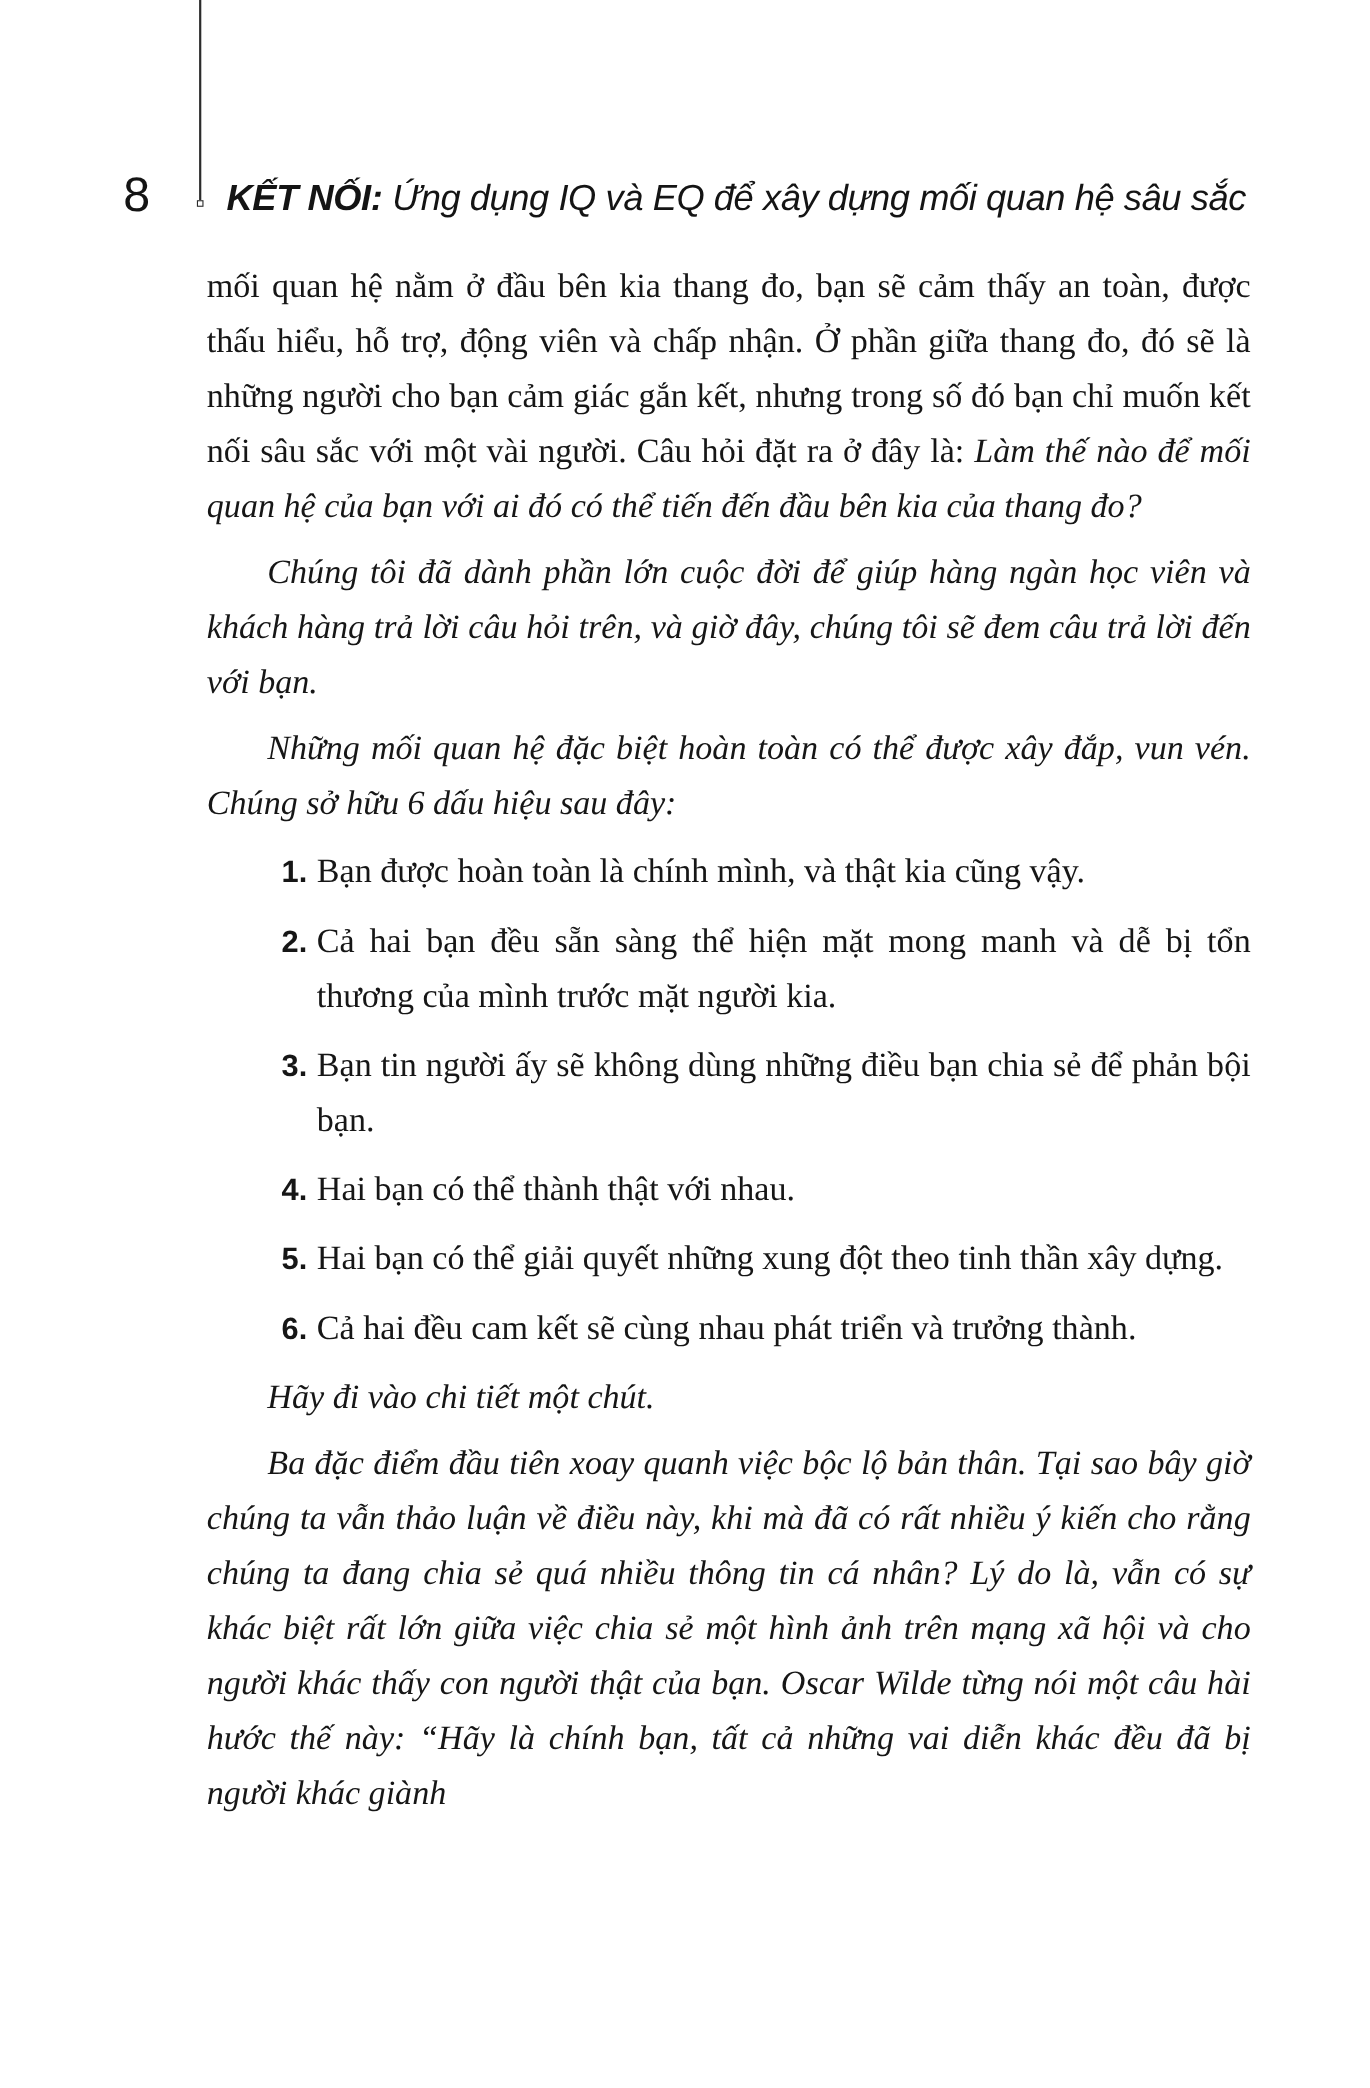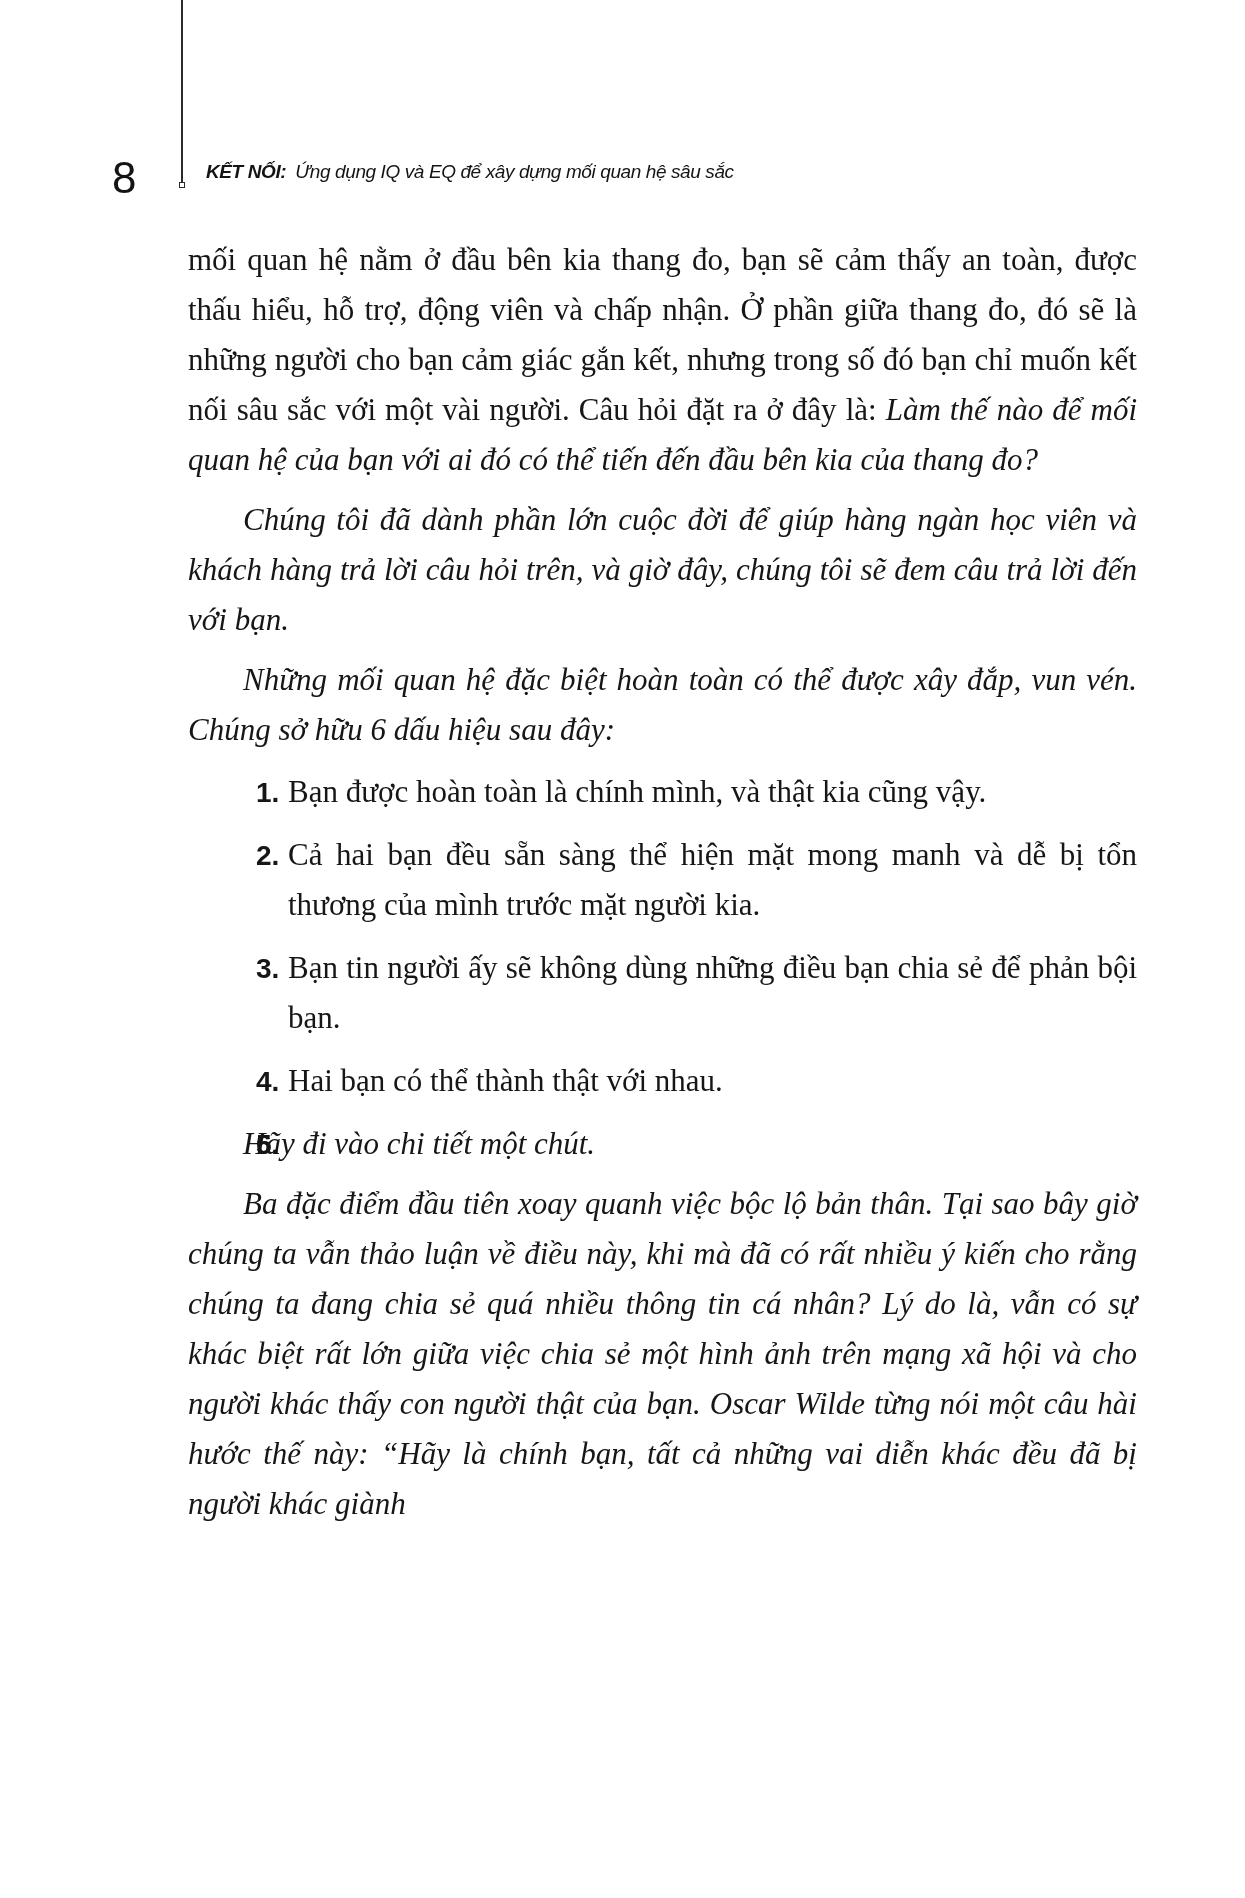--- a/index.html
+++ b/index.html
@@ -34,21 +34,21 @@
     font-weight: 400;
     line-height: 1;
     color: #141414;
   }
   .running-head {
     position: absolute;
     left: 206px; top: 162px;
     white-space: nowrap;
     font-family: "Liberation Sans", sans-serif;
     font-style: italic;
-    font-size: 19px;
+    font-size: 33px;
     line-height: 1.1;
     letter-spacing: -0.4px;
     color: #141414;
   }
   .rh-bold { font-weight: 700; margin-right: 9px; }
   .rh-sub  { font-weight: 500; }
   main {
     position: absolute;
     left: 148px; top: 235px;
     width: 949px;
@@ -101,22 +101,22 @@
 
     <p class="p-ind">Chúng tôi đã dành phần lớn cuộc đời để giúp hàng ngàn học viên và khách hàng trả lời câu hỏi trên, và giờ đây, chúng tôi sẽ đem câu trả lời đến với bạn.</p>
 
     <p class="p-ind">Những mối quan hệ đặc biệt hoàn toàn có thể được xây đắp, vun vén. Chúng sở hữu 6 dấu hiệu sau đây:</p>
 
     <ol class="sign-list">
       <li><span class="li-num">1.</span><span class="li-text">Bạn được hoàn toàn là chính mình, và thật kia cũng vậy.</span></li>
       <li><span class="li-num">2.</span><span class="li-text">Cả hai bạn đều sẵn sàng thể hiện mặt mong manh và dễ bị tổn thương của mình trước mặt người kia.</span></li>
       <li><span class="li-num">3.</span><span class="li-text">Bạn tin người ấy sẽ không dùng những điều bạn chia sẻ để phản bội bạn.</span></li>
       <li><span class="li-num">4.</span><span class="li-text">Hai bạn có thể thành thật với nhau.</span></li>
-      <li><span class="li-num">5.</span></li>
-      <li><span class="li-num">6.</span></li>
+      <li><span class="li-num">5.</span><span class="li-text">Hai bạn có thể giải quyết những xung đột theo tinh thần xây dựng.</span></li>
+      <li><span class="li-num">6.</span><span class="li-text">Cả hai đều cam kết sẽ cùng nhau phát triển và trưởng thành.</span></li>
     </ol>
 
     <p class="p-ind">Hãy đi vào chi tiết một chút.</p>
 
     <p class="p-ind">Ba đặc điểm đầu tiên xoay quanh việc bộc lộ bản thân. Tại sao bây giờ chúng ta vẫn thảo luận về điều này, khi mà đã có rất nhiều ý kiến cho rằng chúng ta đang chia sẻ quá nhiều thông tin cá nhân? Lý do là, vẫn có sự khác biệt rất lớn giữa việc chia sẻ một hình ảnh trên mạng xã hội và cho người khác thấy con người thật của bạn. Oscar Wilde từng nói một câu hài hước thế này: “Hãy là chính bạn, tất cả những vai diễn khác đều đã bị người khác giành</p>
   </main>
 
 </div>
 
 </body></html>

